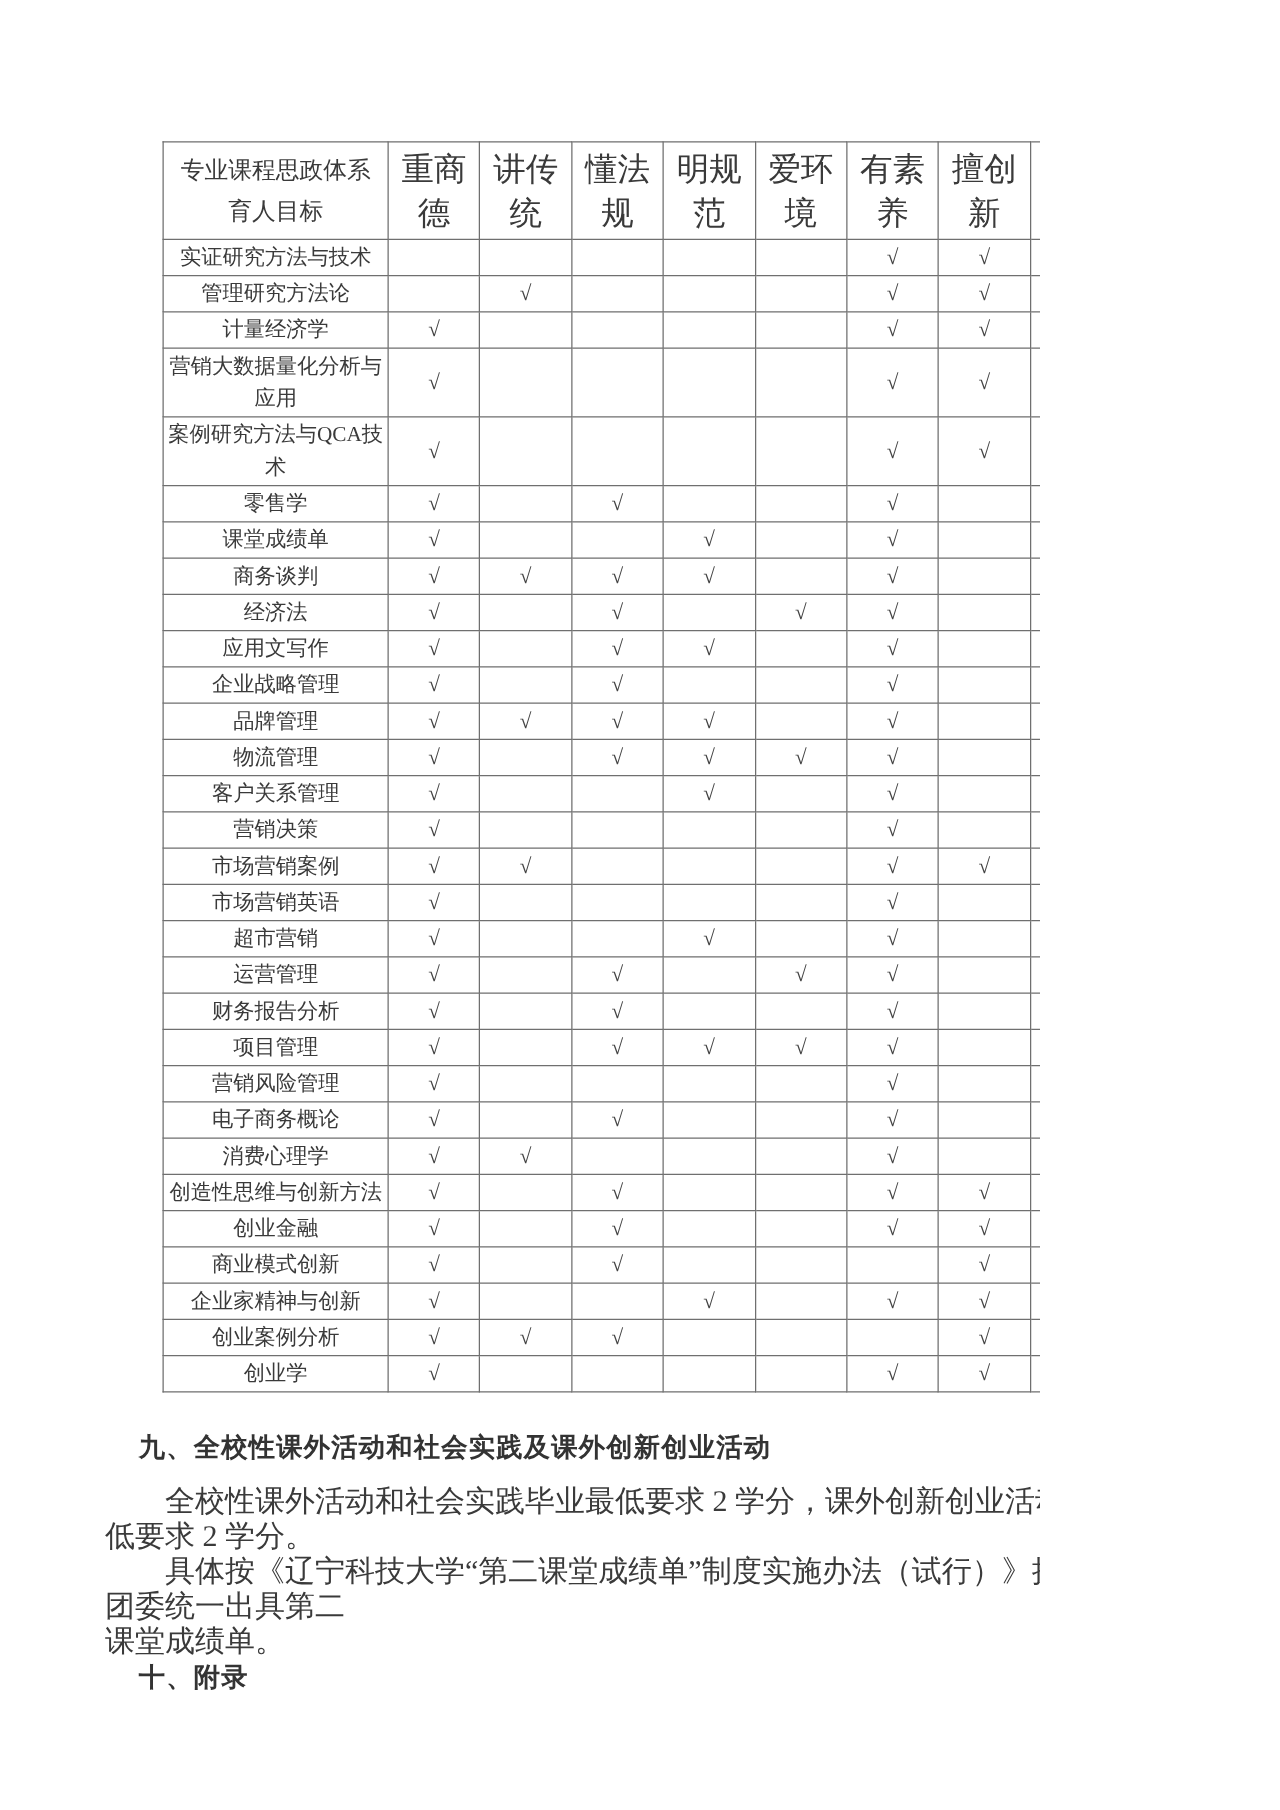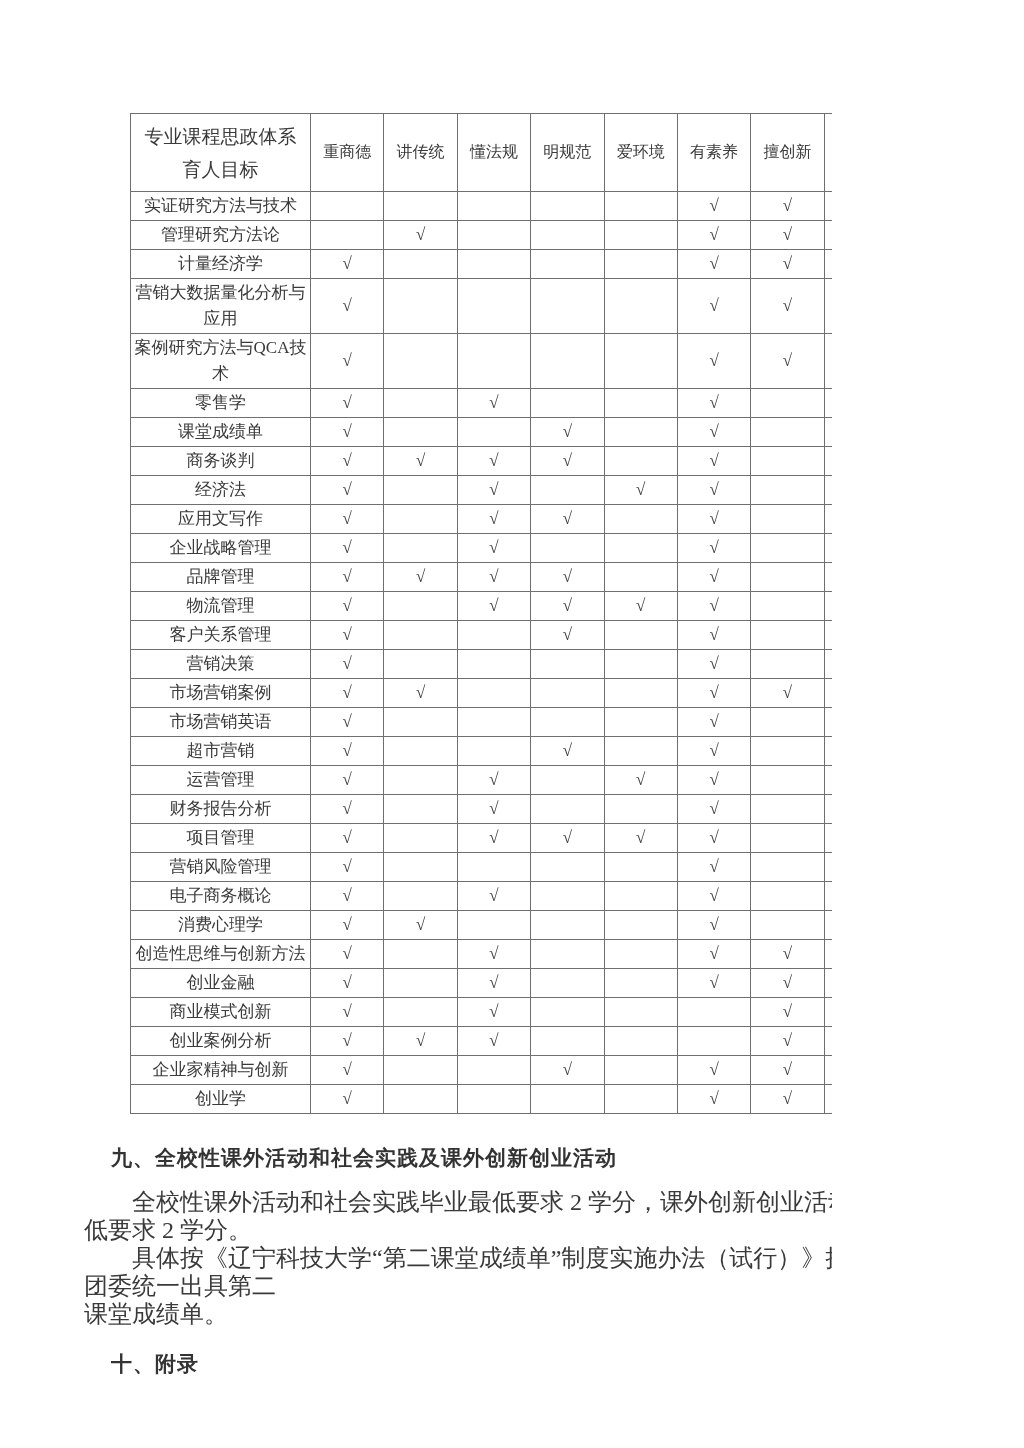--- a/index.html
+++ b/index.html
@@ -30,21 +30,21 @@
     text-align: center;
     vertical-align: middle;
     padding: 0;
     overflow: hidden;
   }
   table.matrix col.label-col  { width: 180px; }
   table.matrix col.target-col { width: 73.375px; }
   table.matrix thead th {
     height: 78px;
     font-weight: normal;
-    font-size: 16px;
+    font-size: 26px;
     color: #3a3a3a;
   }
   table.matrix thead th.corner {
     font-size: 19px;
     line-height: 33px;
     white-space: pre-line;
   }
   table.matrix tbody td {
     height: 27px;
     font-size: 17px;
@@ -75,21 +75,21 @@
   }
   p.body-para {
     font-size: 24px;
     line-height: 28px;
     color: #3a3a3a;
     margin: 16px 0 0 0;
     text-indent: 2em;
     white-space: pre-line;
   }
   p.body-para.second { margin-top: 0; }
-  h2.sec-heading.last { margin-top: 22px; }
+  h2.sec-heading.last { }
 </style>
 </head>
 <body>
 
 <div class="page">
 
   <table class="matrix">
     <colgroup>
       <col class="label-col">
       <col class="target-col">
@@ -409,38 +409,38 @@
           <td class="mark">√</td>
           <td class="mark"></td>
           <td class="mark">√</td>
           <td class="mark"></td>
           <td class="mark"></td>
           <td class="mark"></td>
           <td class="mark">√</td>
           <td class="mark"></td>
         </tr>
         <tr>
+          <td class="course">企业家精神与创新</td>
+          <td class="mark">√</td>
+          <td class="mark"></td>
+          <td class="mark"></td>
+          <td class="mark">√</td>
+          <td class="mark"></td>
+          <td class="mark">√</td>
+          <td class="mark">√</td>
+          <td class="mark"></td>
+        </tr>
+        <tr>
           <td class="course">创业案例分析</td>
           <td class="mark">√</td>
           <td class="mark">√</td>
           <td class="mark">√</td>
           <td class="mark"></td>
           <td class="mark"></td>
           <td class="mark"></td>
-          <td class="mark">√</td>
-          <td class="mark"></td>
-        </tr>
-        <tr>
-          <td class="course">企业家精神与创新</td>
-          <td class="mark">√</td>
-          <td class="mark"></td>
-          <td class="mark"></td>
-          <td class="mark">√</td>
-          <td class="mark"></td>
-          <td class="mark">√</td>
           <td class="mark">√</td>
           <td class="mark"></td>
         </tr>
         <tr>
           <td class="course">创业学</td>
           <td class="mark">√</td>
           <td class="mark"></td>
           <td class="mark"></td>
           <td class="mark"></td>
           <td class="mark"></td>

